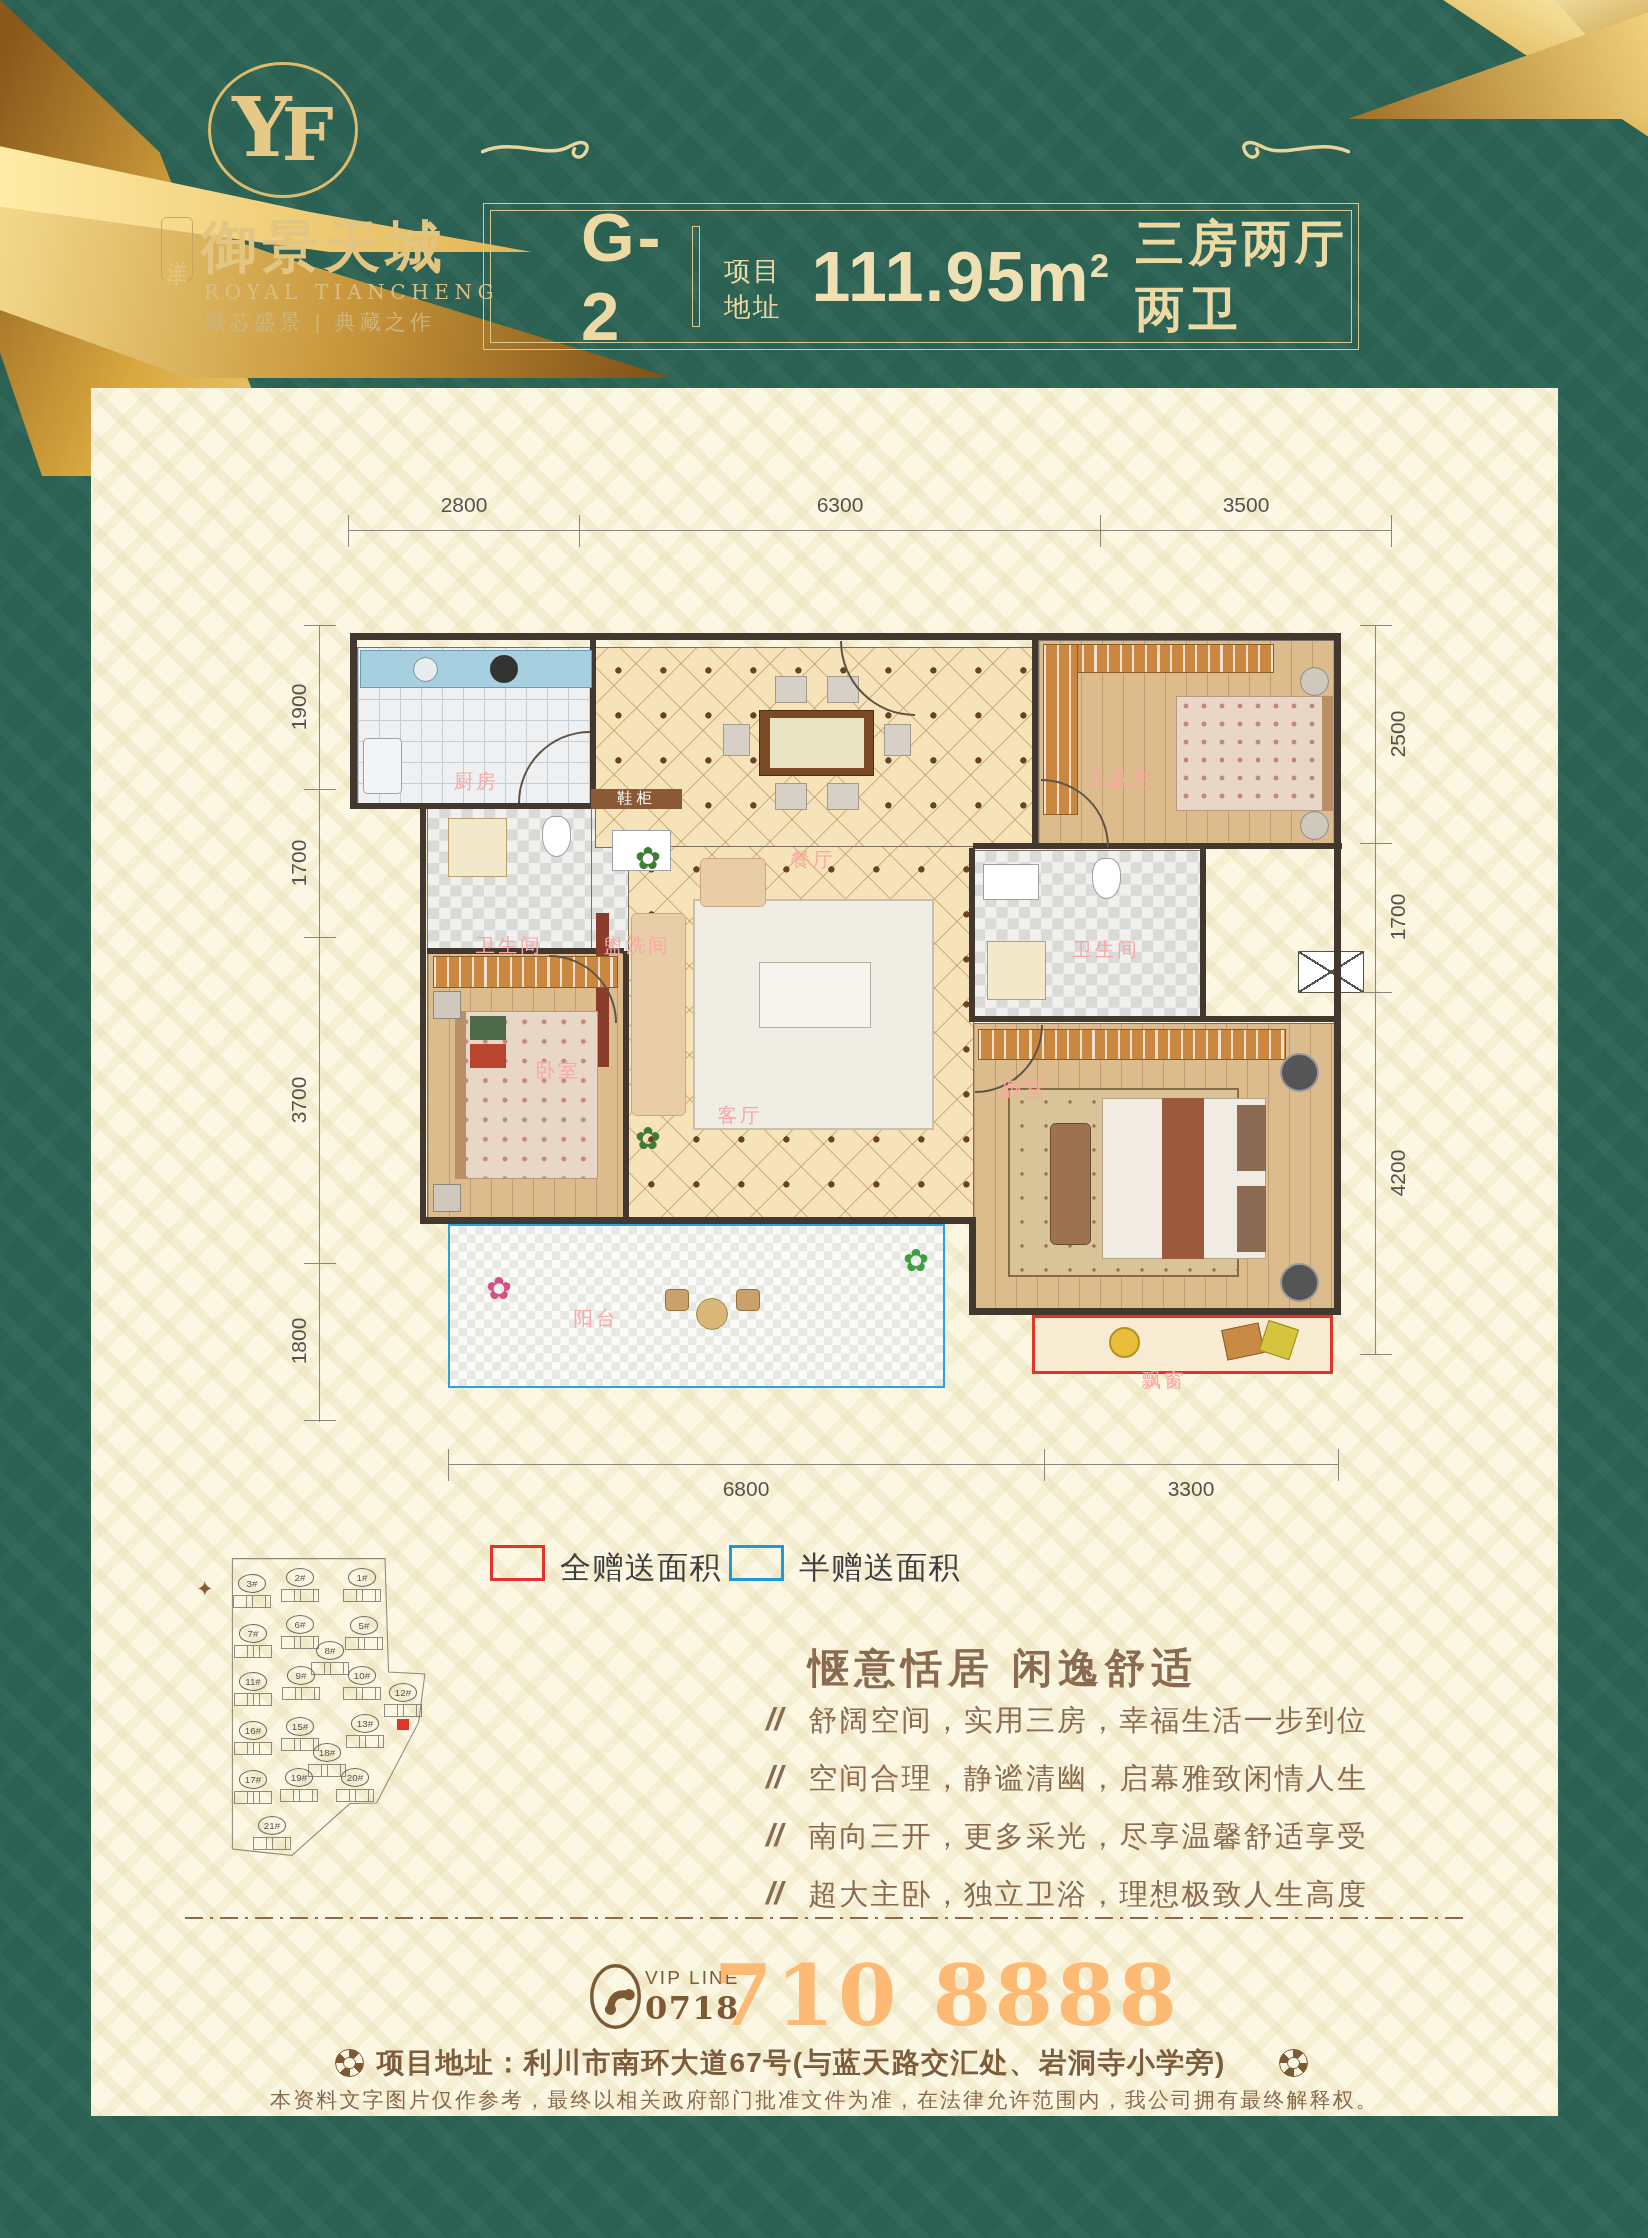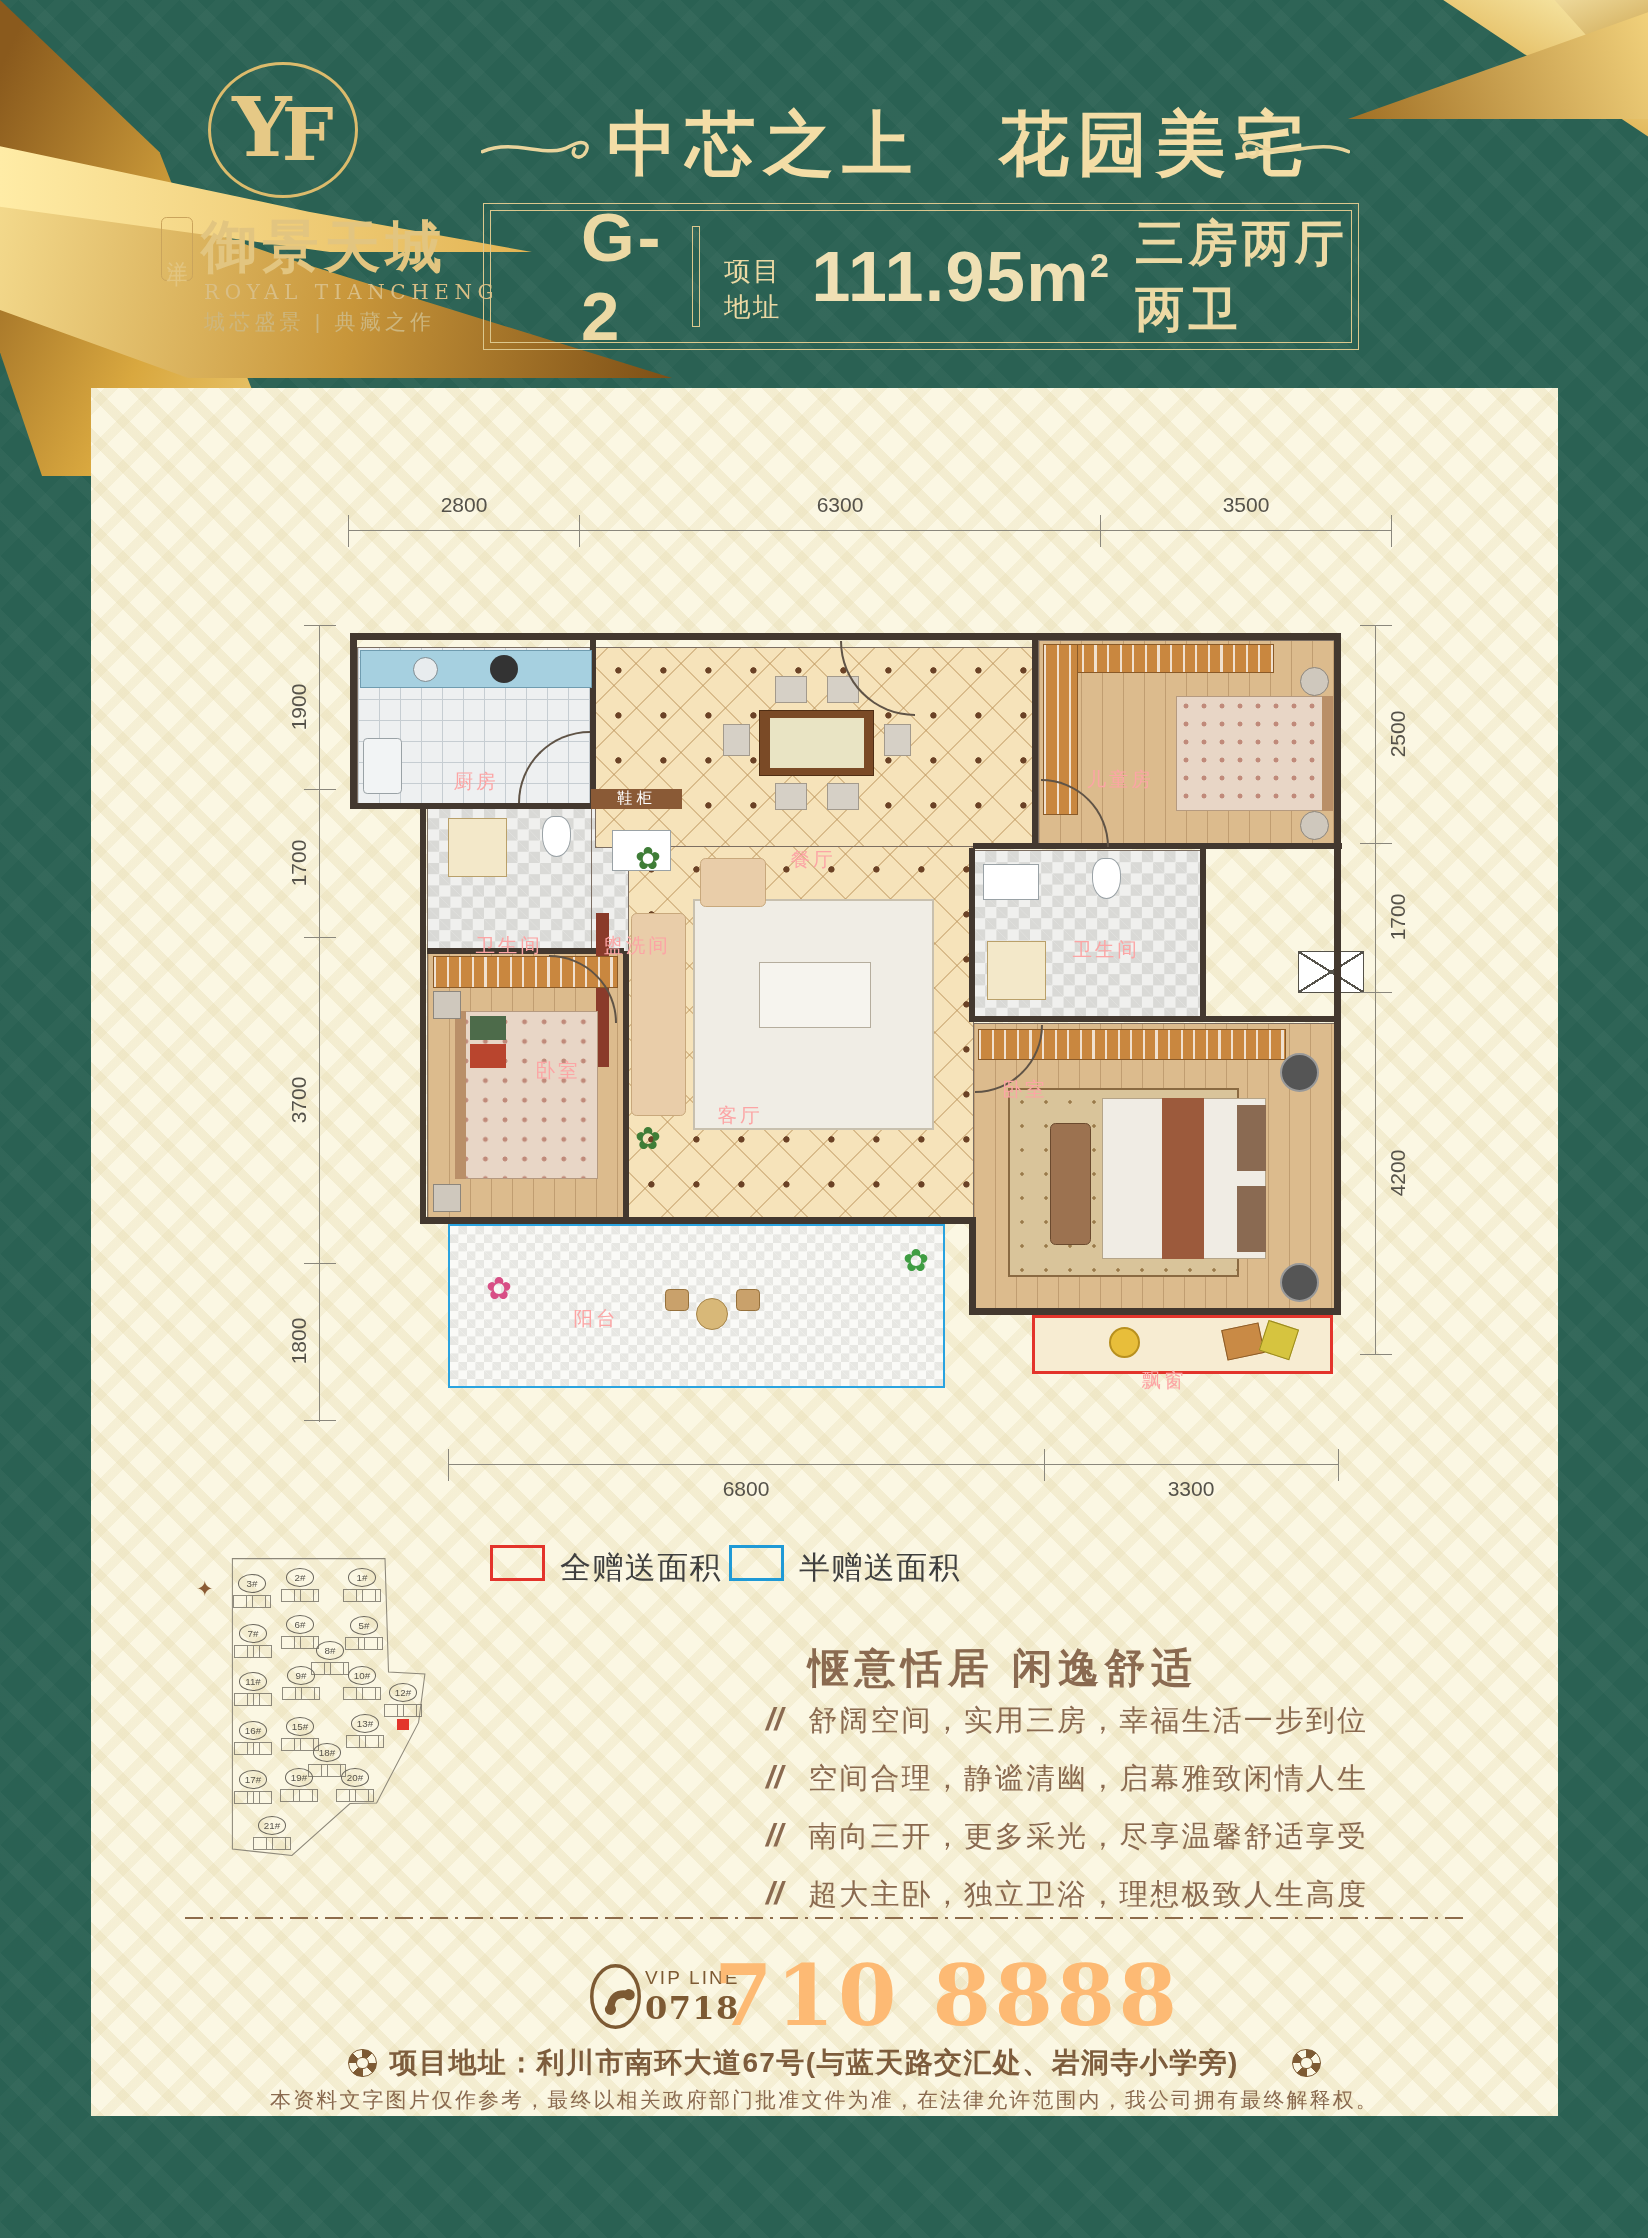--- a/index.html
+++ b/index.html
@@ -117,21 +117,21 @@
     background:repeating-linear-gradient(90deg,#8d6b4a 0 18px,transparent 18px 25px,#8d6b4a 25px 28px,transparent 28px 35px);}
   
   .phone-icon{left:588px;top:1963px;z-index:3;}
   .vipblock{left:645px;top:1967px;z-index:3;color:#7d5a33;}
   .vipblock .vip{font-size:19px;letter-spacing:2.1px;}
   .vipblock .code{font-size:32px;font-weight:bold;font-family:"DejaVu Serif",serif;letter-spacing:1.4px;}
   .phone-number{left:714px;top:1946px;z-index:3;font-family:"DejaVu Serif",serif;font-weight:bold;
     font-size:84px;color:#fdba74;letter-spacing:3.5px;}
   
   .footrow{left:91px;top:2044px;width:1461px;z-index:3;display:flex;justify-content:center;
-    align-items:center;gap:12.6px;margin-left:13px;}
+    align-items:center;gap:12.6px;}
   .buoy{width:26.6px;height:26.6px;border-radius:50%;border:1.4px solid #7d5a33;position:relative;flex:0 0 auto;
     background:conic-gradient(#7d5a33 0 45deg,#fbf7e3 45deg 90deg,#7d5a33 90deg 135deg,#fbf7e3 135deg 180deg,
       #7d5a33 180deg 225deg,#fbf7e3 225deg 270deg,#7d5a33 270deg 315deg,#fbf7e3 315deg);}
   .buoy::after{content:"";position:absolute;inset:7px;border-radius:50%;background:#fbf7e3;border:1.4px solid #7d5a33;}
   .foottext{font-size:28px;font-weight:bold;color:#7d5c3c;letter-spacing:1.4px;white-space:nowrap;}
   .gap{width:28px;flex:0 0 auto;}
   .disclaimer{left:91px;top:2086px;width:1467px;text-align:center;z-index:3;
     font-size:21px;color:#8a6a4f;letter-spacing:2.1px;}
 </style>
 </head>
@@ -151,21 +151,20 @@
     <span class="f">F</span>
   </div>
   <div class="abs seal">洋丰</div>
   <div class="abs brand-name">御景天城</div>
   <div class="abs brand-en">ROYAL TIANCHENG</div>
   <div class="abs brand-tag">城芯盛景 | 典藏之作</div>
 
   <svg class="abs flourish" style="left:481px;top:125px" width="115" height="49" viewBox="0 0 165 70">
     <path d="M2,38 C50,18 95,50 128,30 C150,18 158,30 148,42 C140,50 128,44 134,34" fill="none" stroke="#e9d49c" stroke-width="5" stroke-linecap="round"></path>
   </svg>
-  <div class="abs slogan">中芯之上　花园美宅</div>
   <svg class="abs flourish" style="left:1235px;top:125px;transform:scaleX(-1)" width="115" height="49" viewBox="0 0 165 70">
     <path d="M2,38 C50,18 95,50 128,30 C150,18 158,30 148,42 C140,50 128,44 134,34" fill="none" stroke="#e9d49c" stroke-width="5" stroke-linecap="round"></path>
   </svg>
 
   <div class="abs unitbox">
     <span class="code">G-2</span>
     <span class="divider"></span>
     <span class="arealabel">项目地址</span>
     <span class="areaval"><span>111.95m</span><sup>2</sup></span>
     <span class="rooms">三房两厅两卫</span>

